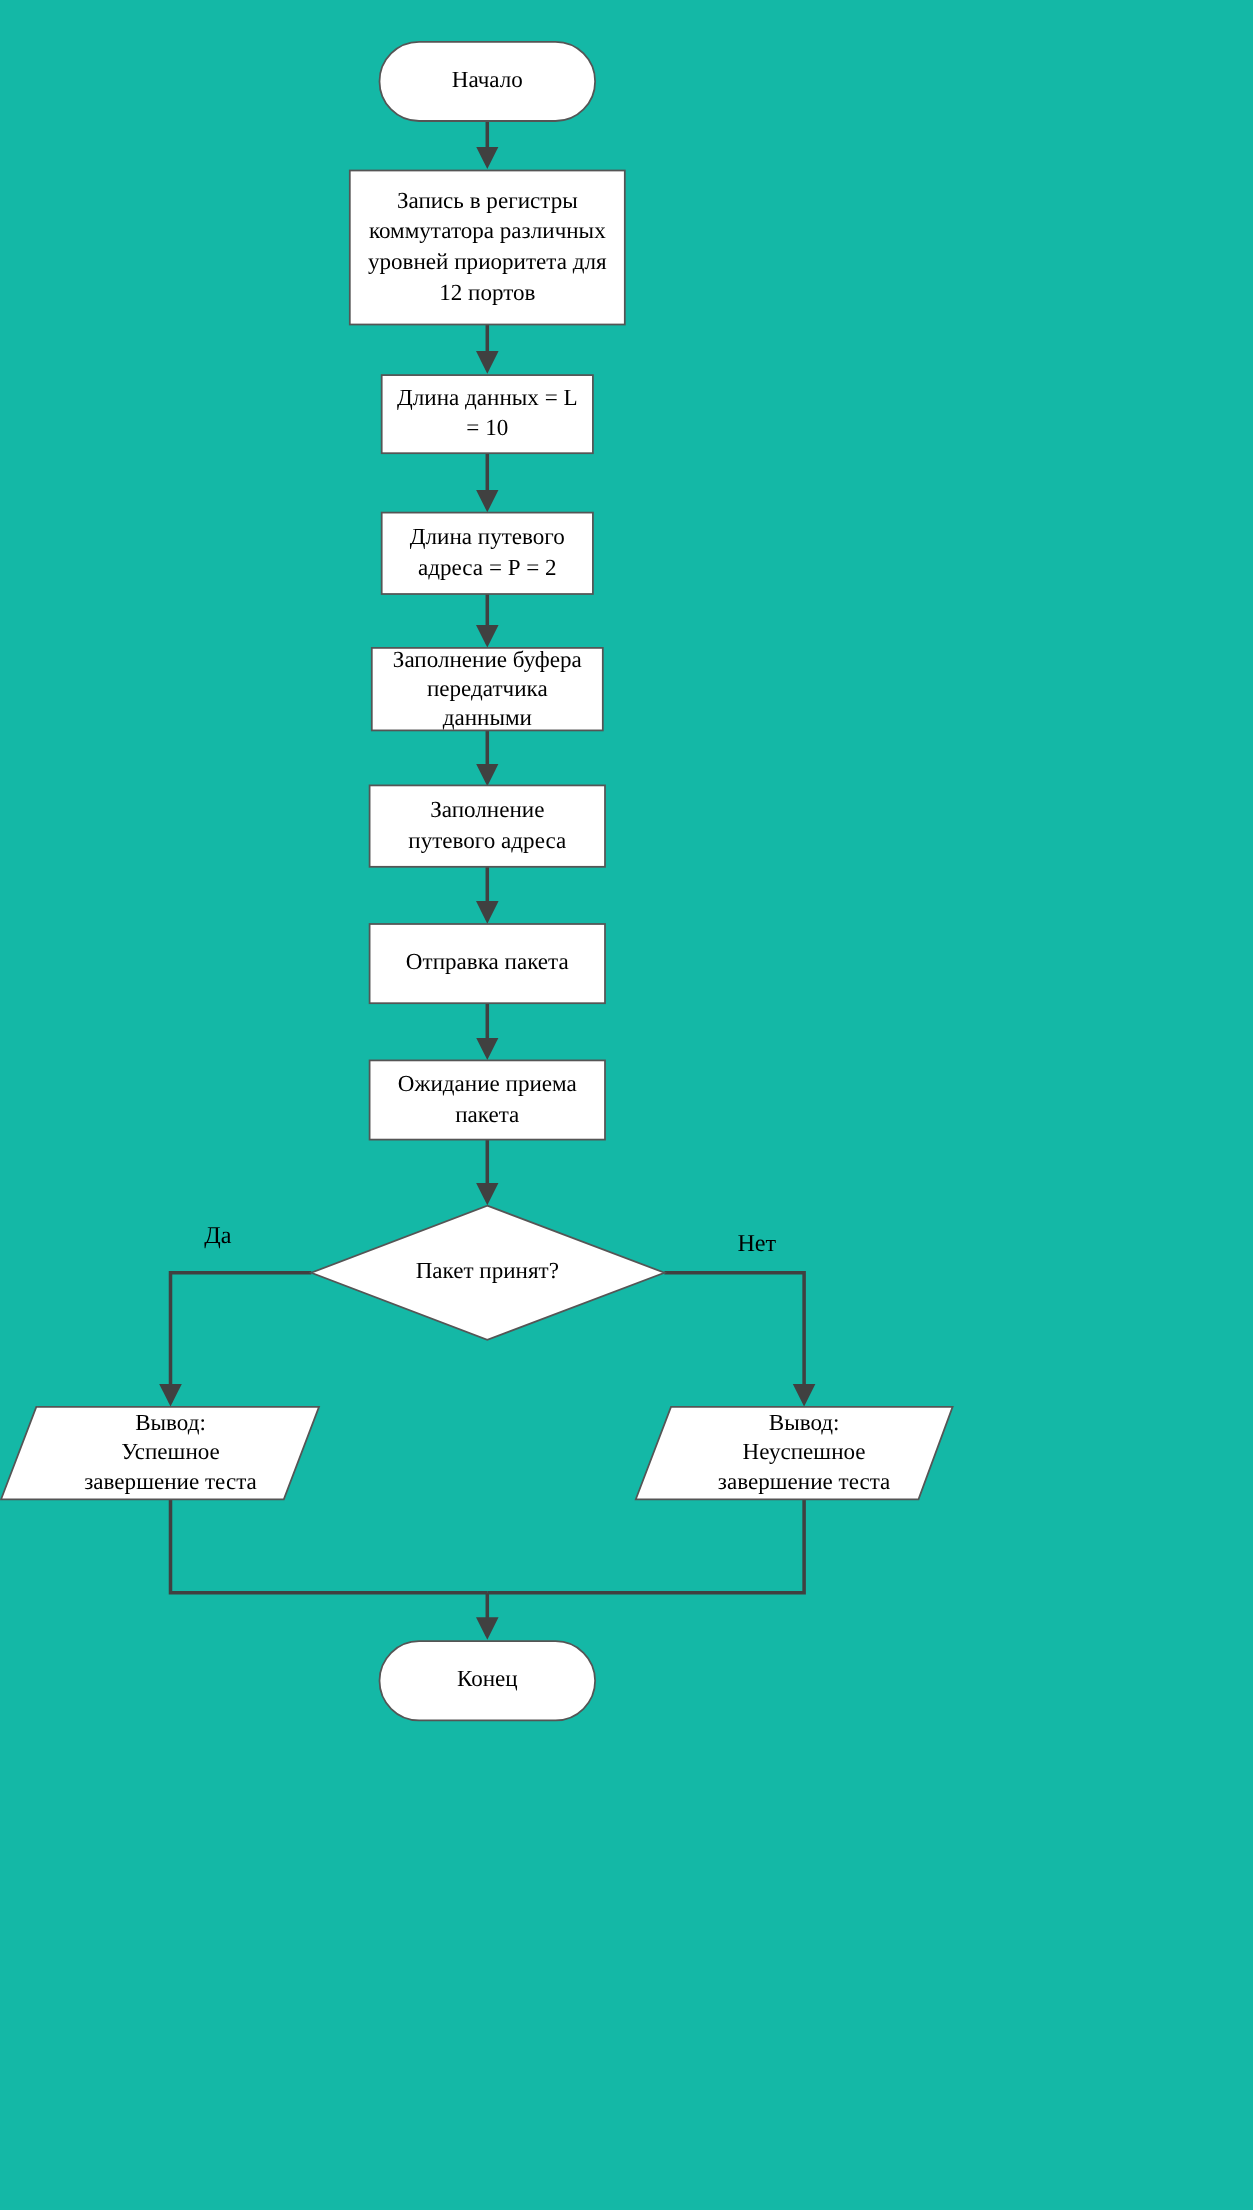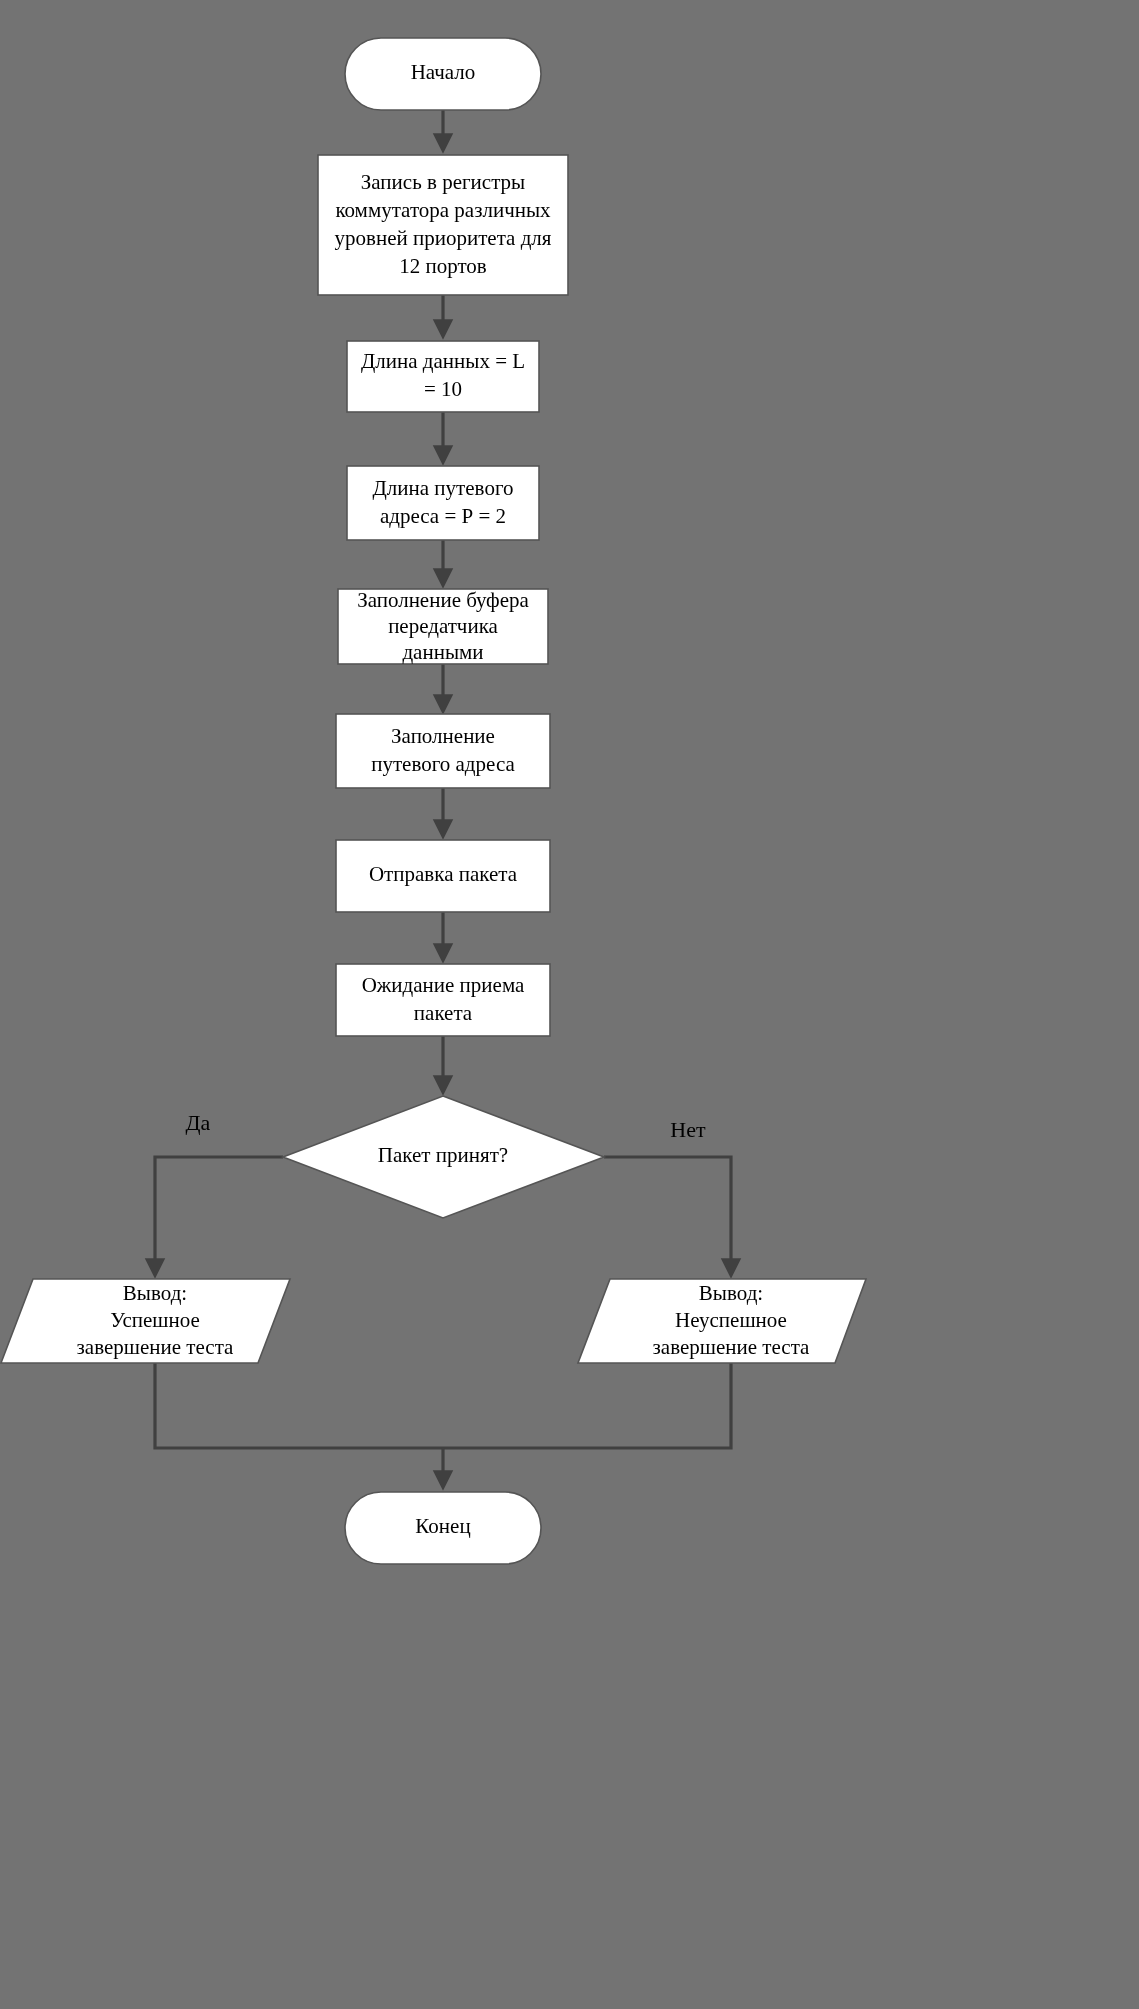--- a/index.html
+++ b/index.html
@@ -10,21 +10,21 @@
   body {
     width: 1139px;
     height: 2009px;
     font-family: "Liberation Serif", "DejaVu Serif", serif;
     overflow: hidden;
   }
   #flowchart-root {
     position: relative;
     width: 1139px;
     height: 2009px;
-    background: #737373;
+    background: #14b8a6;
   }
   svg#flow-svg {
     display: block;
     width: 1139px;
     height: 2009px;
   }
   .node-shape {
     fill: #ffffff;
     stroke: #555555;
     stroke-width: 1.6;

